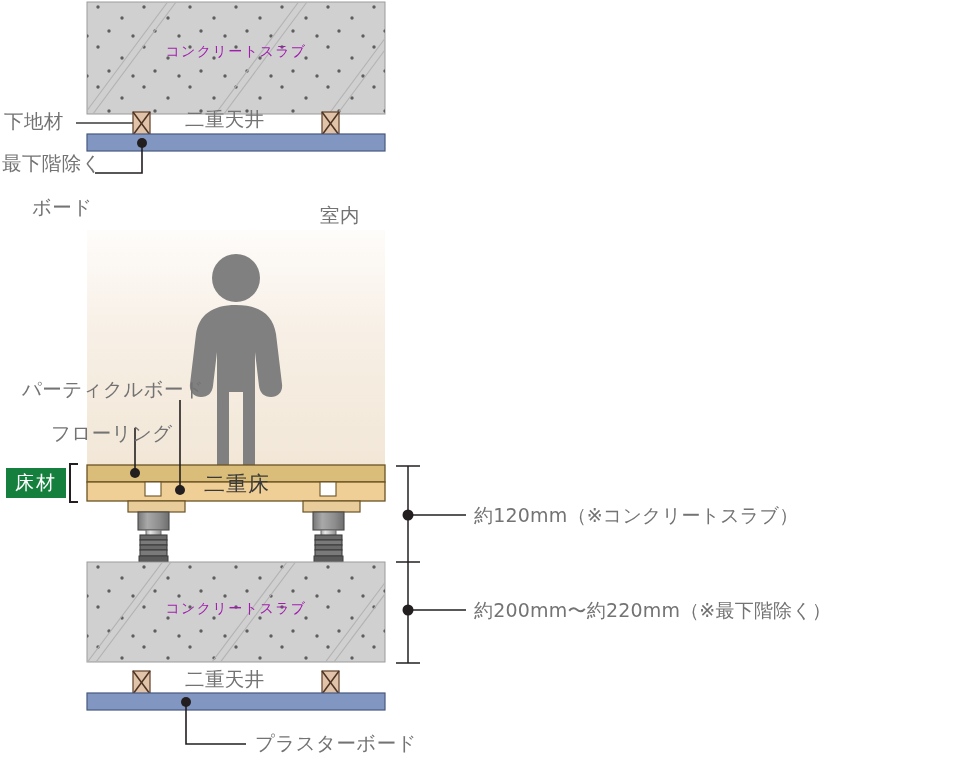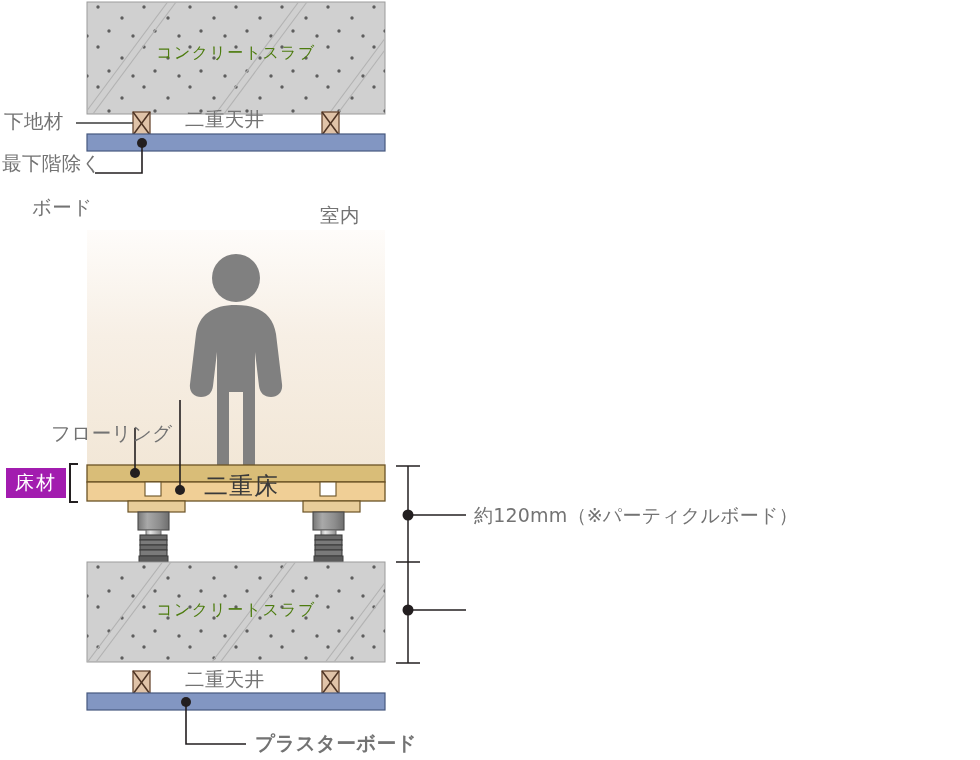--- a/index.html
+++ b/index.html
@@ -27,27 +27,27 @@
   }
   .lbl {
     position: absolute;
     white-space: nowrap;
     font-family: "DejaVu Sans", "Liberation Sans", sans-serif;
     color: #737373;
     line-height: 1.22;
   }
   .lbl-jp { font-size: 19.5px; letter-spacing: 0.4px; }
   .lbl-dim { font-size: 19px; letter-spacing: 0.2px; }
-  .lbl-inner { font-size: 24px; letter-spacing: 1.0px; color: #3a3a3a; }
-  .lbl-slab { font-size: 16px; letter-spacing: 1.4px; color: #4d7c0f; }
+  .lbl-inner { font-size: 21px; letter-spacing: 1.0px; color: #3a3a3a; }
+  .lbl-slab { font-size: 14px; letter-spacing: 1.4px; color: #a21caf; }
   .lbl-right { text-align: left; }
   .lbl-center { text-align: center; }
   .badge-yukazai {
     position: absolute;
-    background: #a21caf;
+    background: #15803d;
     color: #ffffff;
     font-size: 19px;
     letter-spacing: 2px;
     padding: 5px 9px 6px 9px;
     line-height: 1;
   }
 </style>
 </head>
 <body>
 
@@ -253,29 +253,31 @@
 
   <div class="lbl lbl-jp" style="left:4px; top:110px;">下地材</div>
 
   <div class="lbl lbl-jp" style="left:185px; top:108px;">二重天井</div>
 
   <div class="lbl lbl-jp" style="left:2px; top:152px;">最下階除く</div>
   <div class="lbl lbl-jp" style="left:32px; top:196px;">ボード</div>
 
   <div class="lbl lbl-jp" style="left:320px; top:157px;margin-top:47px;">室内</div>
 
+  <div class="lbl lbl-jp" style="left:22px; top:378px;">パーティクルボード</div>
 
   <div class="lbl lbl-jp" style="left:51px; top:422px;">フローリング</div>
 
   <div class="badge-yukazai" style="left:6px; top:468px;">床材</div>
 
   <div class="lbl lbl-inner" style="left:204px; top:472px;">二重床</div>
 
   <div class="lbl lbl-slab lbl-center" style="left:87px; top:600px; width:298px;">コンクリートスラブ</div>
 
   <div class="lbl lbl-jp" style="left:185px; top:668px;">二重天井</div>
 
-  <div class="lbl lbl-jp" style="left:255px; top:732px;font-weight:bold;">プラスターボード</div>
-
-  <div class="lbl lbl-dim lbl-right" style="left:474px; top:504px;">約120mm（※パーティクルボード）</div>
-
+  <div class="lbl lbl-jp" style="left:255px; top:732px;">プラスターボード</div>
+
+  <div class="lbl lbl-dim lbl-right" style="left:474px; top:504px;">約120mm（※コンクリートスラブ）</div>
+
+  <div class="lbl lbl-dim lbl-right" style="left:474px; top:599px;">約200mm〜約220mm（※最下階除く）</div>
 
 </div>
 
 </body></html>

